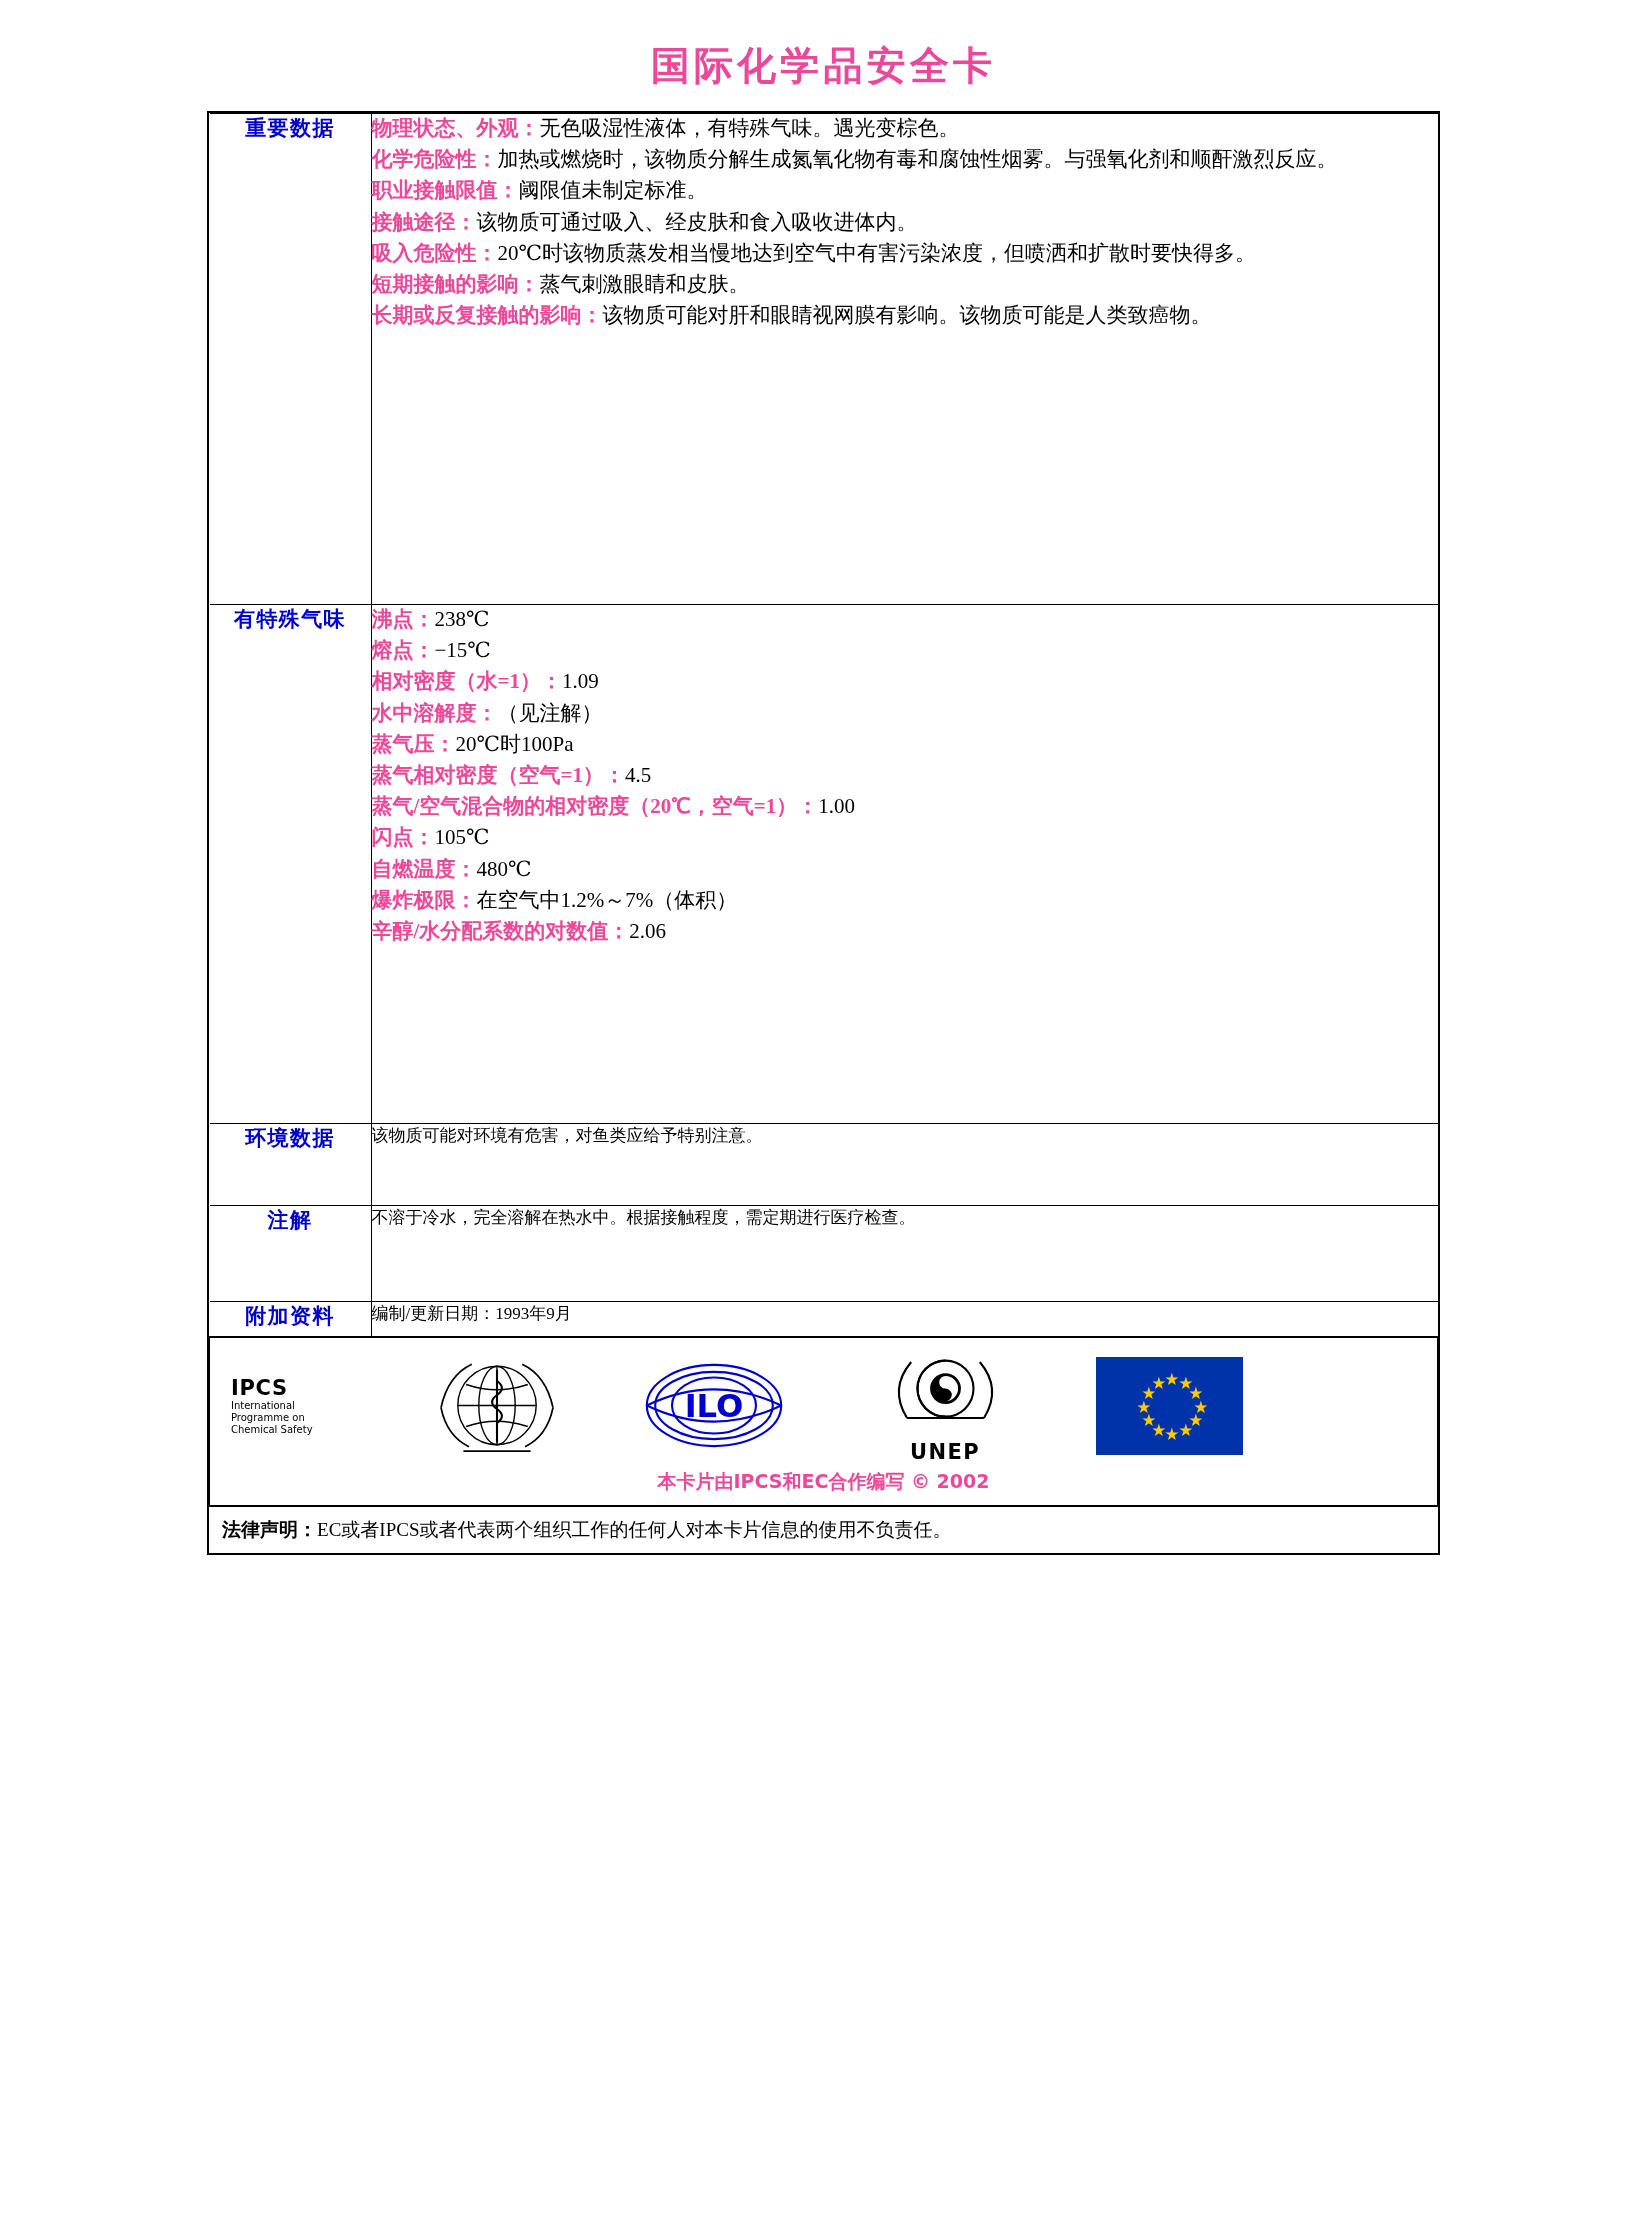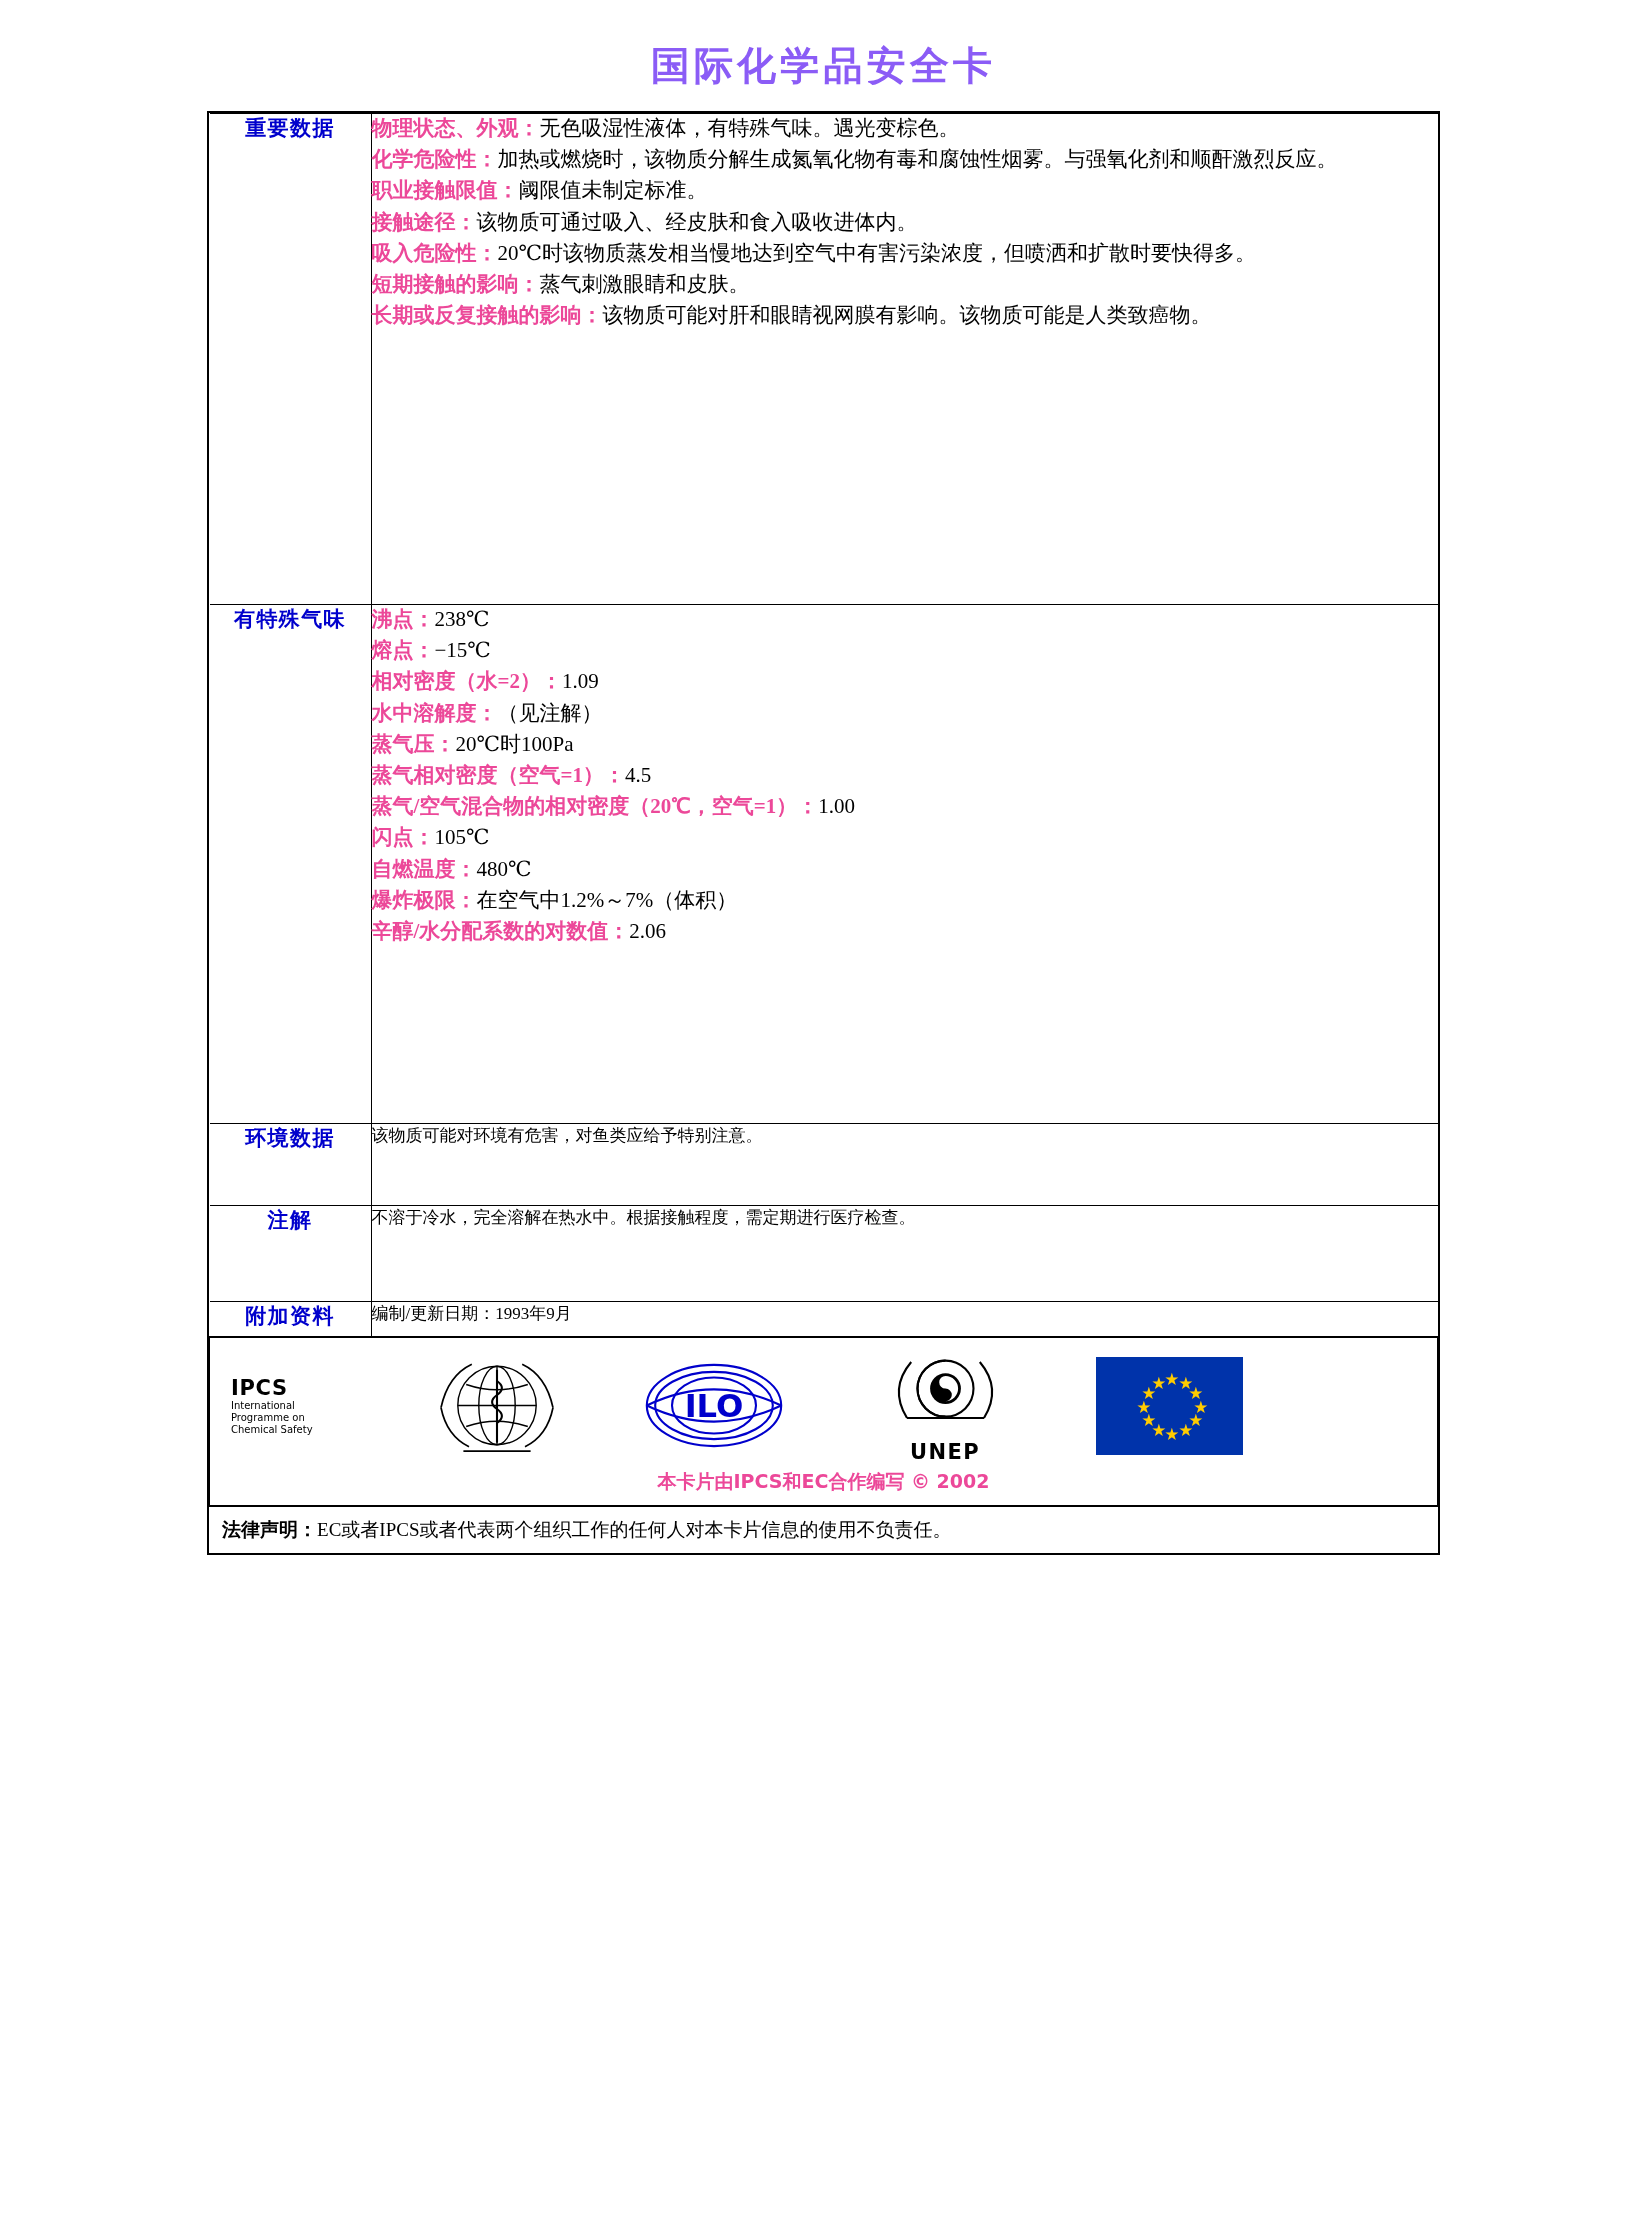--- a/index.html
+++ b/index.html
@@ -12,21 +12,21 @@
     font-family: "Liberation Serif", "DejaVu Serif", serif;
     color: #000000;
   }
   .page {
     width: 1647px;
     box-sizing: border-box;
     padding: 0;
   }
   .doc-title {
     text-align: center;
-    color: #8b5cf6;
+    color: #ec4899;
     font-family: "DejaVu Sans", "Liberation Sans", sans-serif;
     font-weight: bold;
     font-size: 39px;
     letter-spacing: 4.2px;
     padding-top: 39px;
     padding-bottom: 18px;
   }
   .card {
     margin: 0 auto;
     width: 1233px;
@@ -182,21 +182,21 @@
           <p><span class="k">短期接触的影响：</span><span class="v">蒸气刺激眼睛和皮肤。</span></p>
           <p><span class="k">长期或反复接触的影响：</span><span class="v">该物质可能对肝和眼睛视网膜有影响。该物质可能是人类致癌物。</span></p>
         </td>
       </tr>
 
       <tr class="row-phys">
         <td class="label-cell" style="border-left:none;">有特殊气味</td>
         <td class="content-cell" style="border-right:none;">
           <p><span class="k">沸点：</span><span class="v">238℃</span></p>
           <p><span class="k">熔点：</span><span class="v">−15℃</span></p>
-          <p><span class="k">相对密度（水=2）：</span><span class="v">1.09</span></p>
+          <p><span class="k">相对密度（水=1）：</span><span class="v">1.09</span></p>
           <p><span class="k">水中溶解度：</span><span class="v">（见注解）</span></p>
           <p><span class="k">蒸气压：</span><span class="v">20℃时100Pa</span></p>
           <p><span class="k">蒸气相对密度（空气=1）：</span><span class="v">4.5</span></p>
           <p><span class="k">蒸气/空气混合物的相对密度（20℃，空气=1）：</span><span class="v">1.00</span></p>
           <p><span class="k">闪点：</span><span class="v">105℃</span></p>
           <p><span class="k">自燃温度：</span><span class="v">480℃</span></p>
           <p><span class="k">爆炸极限：</span><span class="v">在空气中1.2%～7%（体积）</span></p>
           <p><span class="k">辛醇/水分配系数的对数值：</span><span class="v">2.06</span></p>
         </td>
       </tr>

